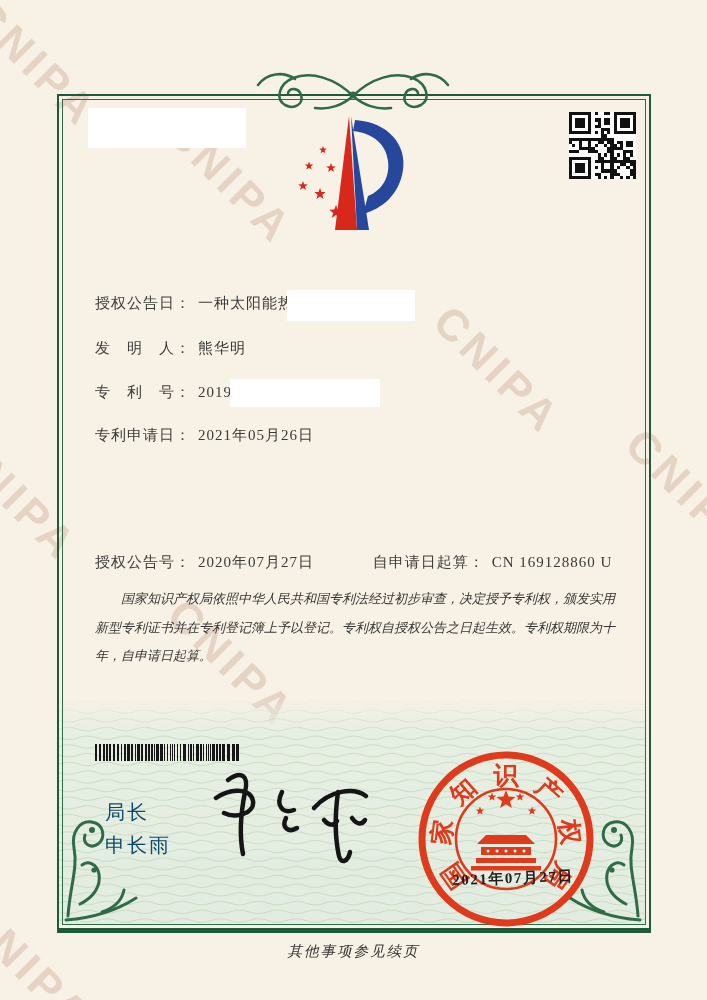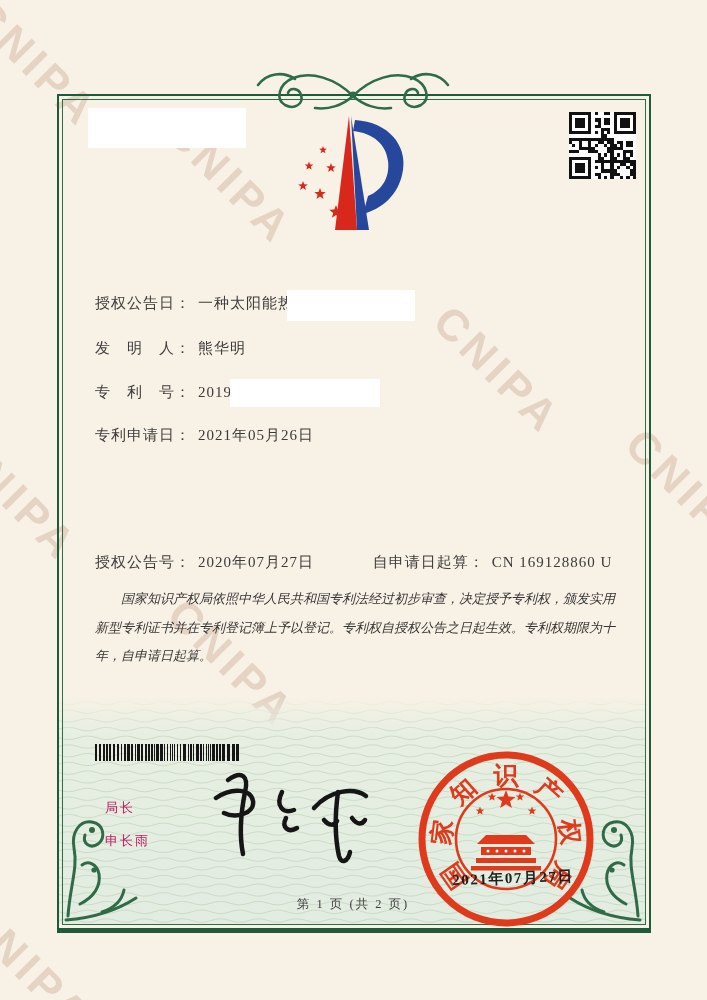--- a/index.html
+++ b/index.html
@@ -70,21 +70,21 @@
   .body-text{
     position:absolute;left:95px;top:585px;width:520px;
     font-size:13px;line-height:28.5px;color:#353535;
     font-style:italic;z-index:5;
   }
   .body-text p{margin:0;text-indent:2em;}
   
   .barcode{position:absolute;left:95px;top:744px;width:148px;height:17px;z-index:6;}
   .barcode i{position:absolute;top:0;height:100%;background:#161616;}
   .sig-label{
-    position:absolute;left:105px;font-size:13px;color:#be185d;
+    position:absolute;left:105px;font-size:20px;color:#0c4a6e;
     z-index:6;letter-spacing:2px;
   }
   .signature{position:absolute;left:198px;top:762px;z-index:6;}
   .seal{position:absolute;left:415px;top:748px;width:182px;height:182px;z-index:6;}
   .seal .ring-ch{
     position:absolute;font-size:25px;font-weight:bold;color:#df3a1c;
     line-height:1;z-index:2;
   }
   .seal-date{
     position:absolute;left:418px;top:869px;width:190px;text-align:center;
@@ -466,15 +466,15 @@
           <circle cx="73" cy="103" r="1.5"></circle>
           <circle cx="82" cy="103" r="1.5"></circle>
           <circle cx="91" cy="103" r="1.5"></circle>
           <circle cx="100" cy="103" r="1.5"></circle>
           <circle cx="109" cy="103" r="1.5"></circle>
         </g>
     </svg>
   <div class="ring-ch" style="left: 38.5743px; top: 127.709px; transform: translate(-50%, -50%) rotate(-125deg);">国</div><div class="ring-ch" style="left: 27.4327px; top: 83.5701px; transform: translate(-50%, -50%) rotate(-83.3333deg);">家</div><div class="ring-ch" style="left: 48.4531px; top: 43.1904px; transform: translate(-50%, -50%) rotate(-41.6667deg);">知</div><div class="ring-ch" style="left: 91px; top: 27px; transform: translate(-50%, -50%) rotate(0deg);">识</div><div class="ring-ch" style="left: 133.547px; top: 43.1904px; transform: translate(-50%, -50%) rotate(41.6667deg);">产</div><div class="ring-ch" style="left: 154.567px; top: 83.5701px; transform: translate(-50%, -50%) rotate(83.3333deg);">权</div><div class="ring-ch" style="left: 143.426px; top: 127.709px; transform: translate(-50%, -50%) rotate(125deg);">局</div></div>
   <div class="seal-date">2021年07月27日</div>
 
-  <div class="page-info">第 1 页 (共 2 页)</div>
+  <div class="continuation">其他事项参见续页</div>
 
 </div>
 
 </body></html>

